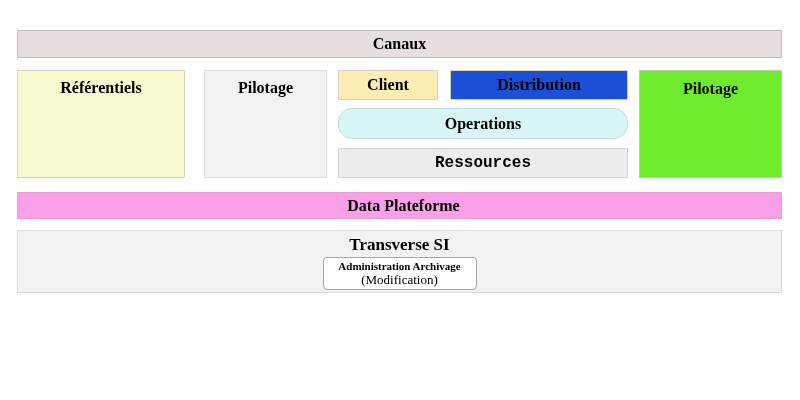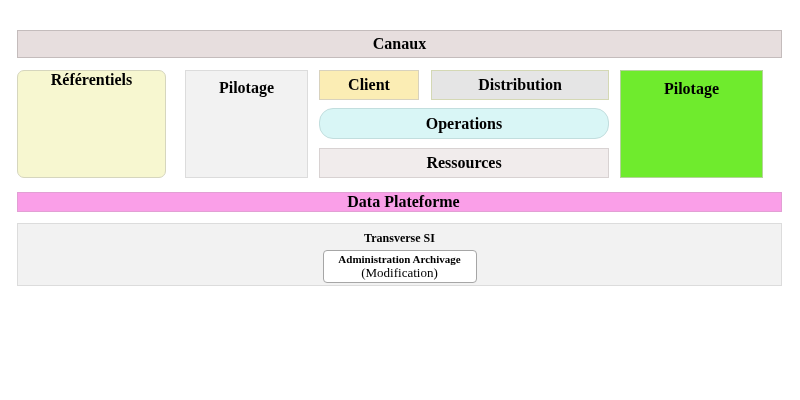--- a/index.html
+++ b/index.html
@@ -9,32 +9,32 @@
   }
   *,*::before,*::after{box-sizing:border-box;}
   .canvas{position:relative;width:765px;margin:30px 0 0 17px;}
   .block{
     border:1px solid #c9c6c6;
     font-weight:bold;font-size:16px;text-align:center;
   }
   .bar{height:28px;display:flex;align-items:center;justify-content:center;}
   .band-canaux{margin-bottom:12px;border-color:#c4bcbc;}
   .main-row{display:flex;height:108px;margin-bottom:14px;}
-  .col-referentiels{width:149px;padding-top:0;margin-right:19px;border-color:#d6d6be;border-radius:7px;}
+  .col-referentiels{width:168px;padding-top:8px;margin-right:19px;border-color:#d6d6be;}
   .col-pilotage{width:123px;padding-top:8px;margin-right:11px;background:#f2f2f2;border-color:#dcdcdc;}
   .middle-col{width:290px;margin-right:11px;display:flex;flex-direction:column;}
   .middle-top{display:flex;height:30px;}
   .cell-client{width:100px;margin-right:12px;display:flex;align-items:center;justify-content:center;border-color:#d8d2be;}
   .cell-distribution{flex:1;display:flex;align-items:center;justify-content:center;border-color:#d4d8b4;}
   .row-operations{height:31px;margin-top:8px;display:flex;align-items:center;justify-content:center;border-color:#c2dede;}
   .row-ressources{height:30px;margin-top:9px;display:flex;align-items:center;justify-content:center;border-color:#d8d2d2;}
   .col-echanges{width:143px;padding-top:9px;border-color:#b4d49a;}
-  .band-datap{margin-bottom:11px;height:20px;border-color:#e2a0d4;padding-left:8px;}
+  .band-datap{margin-bottom:11px;height:27px;border-color:#e2a0d4;padding-left:8px;}
   .band-transverse{height:63px;background:#f2f2f2;border:1px solid #dcdcdc;text-align:center;padding-top:6px;}
-  .transverse-title{font-weight:bold;font-size:12px;line-height:16px;}
+  .transverse-title{font-weight:bold;font-size:17px;line-height:16px;}
   .admin-box{
     width:154px;margin:4px auto 0;background:#ffffff;
     border:1px solid #a6a6a6;border-radius:4px;
     padding:2px 2px 3px;cursor:default;
     font-family:"Liberation Serif","DejaVu Serif",serif;
   }
   .admin-line1{font-weight:bold;font-size:11px;line-height:13px;display:block;}
   .admin-line2{font-weight:normal;font-size:13px;line-height:13px;display:block;}
 </style>
 </head>
@@ -54,28 +54,28 @@
 
     <div class="block col-pilotage" style="background-color: rgb(242, 242, 242);">
       <span>Pilotage</span>
     </div>
 
     <div class="middle-col">
       <div class="middle-top">
         <div class="block cell-client" style="background-color: rgb(251, 237, 180);">
           <span>Client</span>
         </div>
-        <div class="block cell-distribution" style="background-color: #e5e5e5;">
+        <div class="block cell-distribution" style="background-color: #1d4ed8;">
           <span>Distribution</span>
         </div>
       </div>
       <div class="block row-operations" style="background-color: rgb(217, 246, 246); border-radius: 14px;">
         <span>Operations</span>
       </div>
-      <div class="block row-ressources" style="background-color: rgb(241, 236, 236);">
+      <div class="block row-ressources" style="background-color: rgb(241, 236, 236); font-family: Liberation Mono, monospace;">
         <span>Ressources</span>
       </div>
     </div>
 
     <div class="block col-echanges" style="background-color: rgb(111, 235, 45);">
       <span>Pilotage</span>
     </div>
 
   </div>
 

